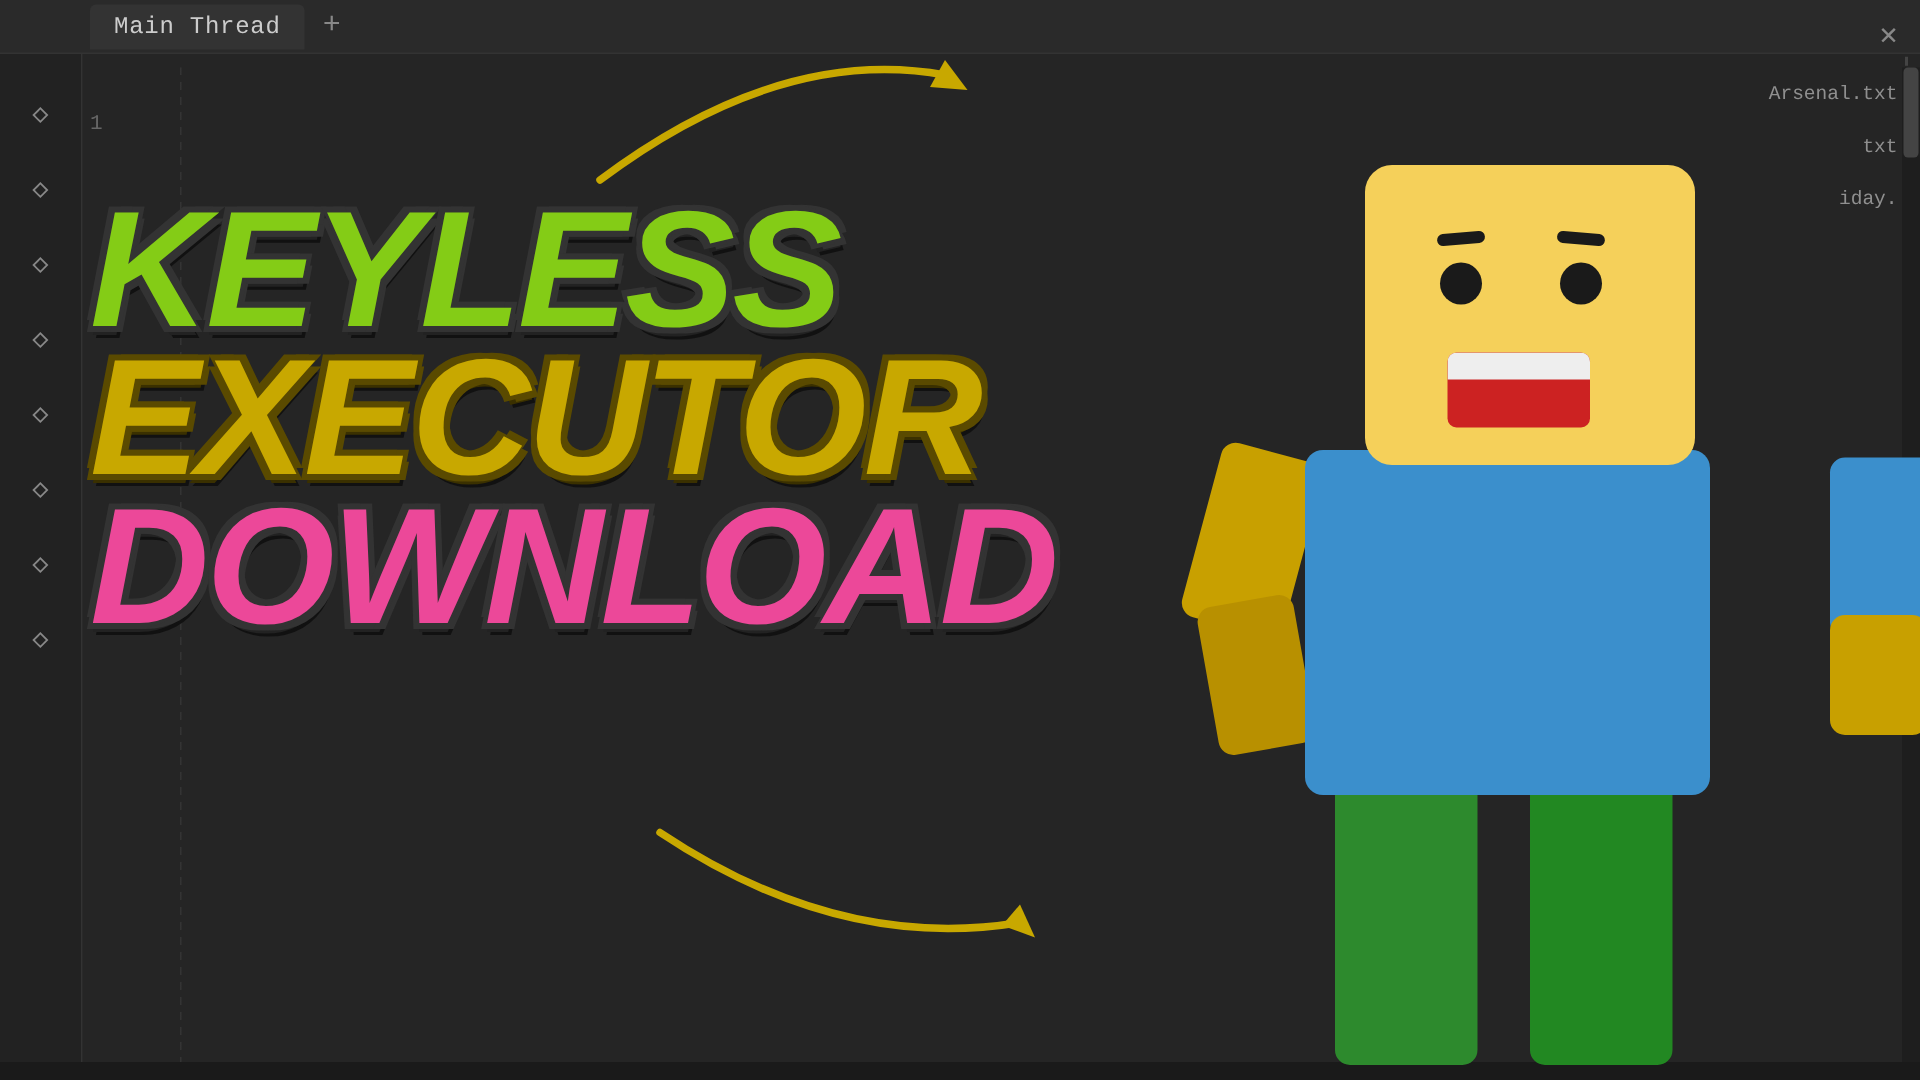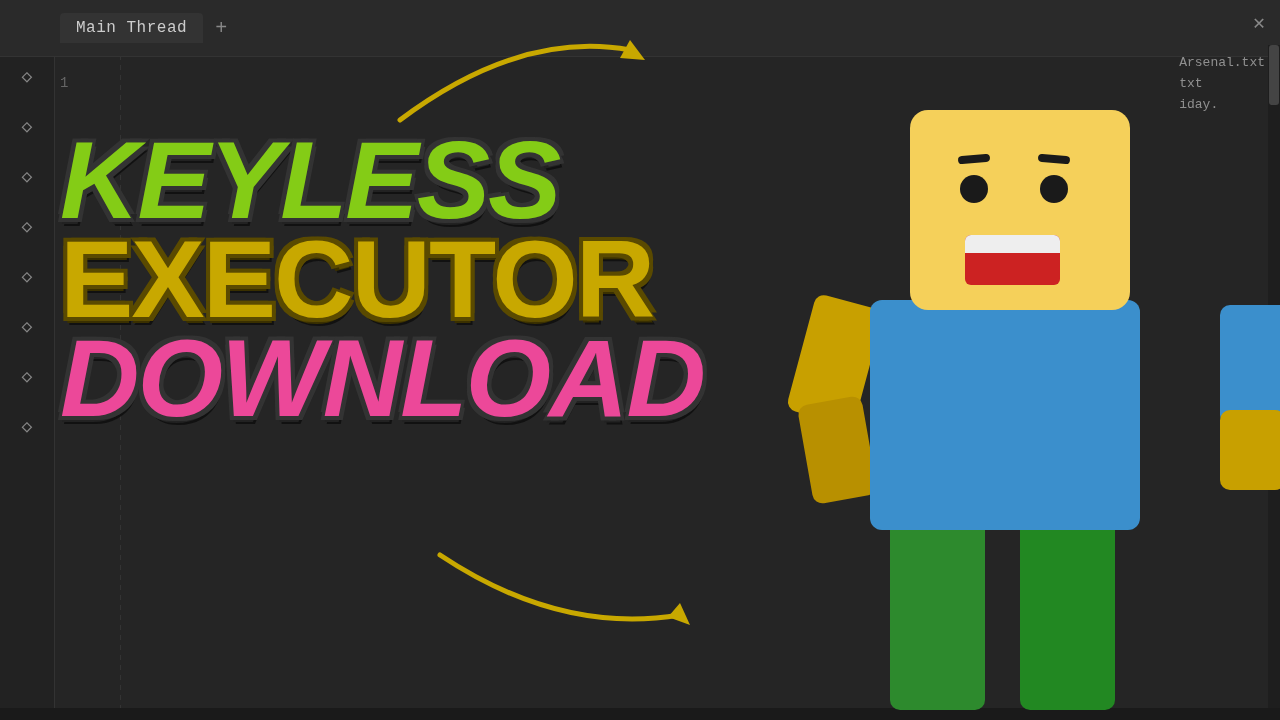--- a/index.html
+++ b/index.html
@@ -35,21 +35,21 @@
       pointer-events: none;
       z-index: 2;
     }
 
     
     .tab-bar {
       position: absolute;
       top: 0;
       left: 0;
       right: 0;
-      height: 57px;
+      height: 36px;
       background: #2a2a2a;
       display: flex;
       align-items: center;
       padding-left: 60px;
       border-bottom: 1px solid #333;
       z-index: 5;
     }
 
     .tab-item {
       display: flex;
@@ -125,22 +125,23 @@
       z-index: 4;
     }
 
     
     .file-list {
       position: absolute;
       top: 55px;
       right: 15px;
       display: flex;
       flex-direction: column;
-      gap: 6px;
+      gap: 20px;
       z-index: 5;
+      text-align: right;
     }
 
     .file-item {
       color: #aaa;
       font-size: 13px;
       font-family: 'Courier New', monospace;
       opacity: 0.8;
     }
 
     
@@ -185,20 +186,21 @@
       text-shadow:
         -4px -4px 0 #5a4a00,
         4px -4px 0 #5a4a00,
         -4px 4px 0 #5a4a00,
         4px 4px 0 #5a4a00,
         0 6px 0 #3a3000,
         2px 8px 0 #111;
       line-height: 0.9;
       letter-spacing: -2px;
       font-family: Arial Black, sans-serif;
+      font-style: italic;
     }
 
     .title-download {
       font-size: 110px;
       font-weight: 900;
       color: #ec4899;
       text-shadow:
         -4px -4px 0 #333,
         4px -4px 0 #333,
         -4px 4px 0 #333,

